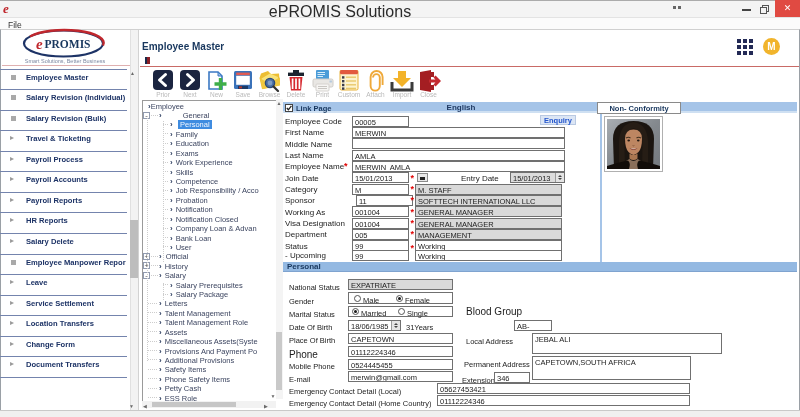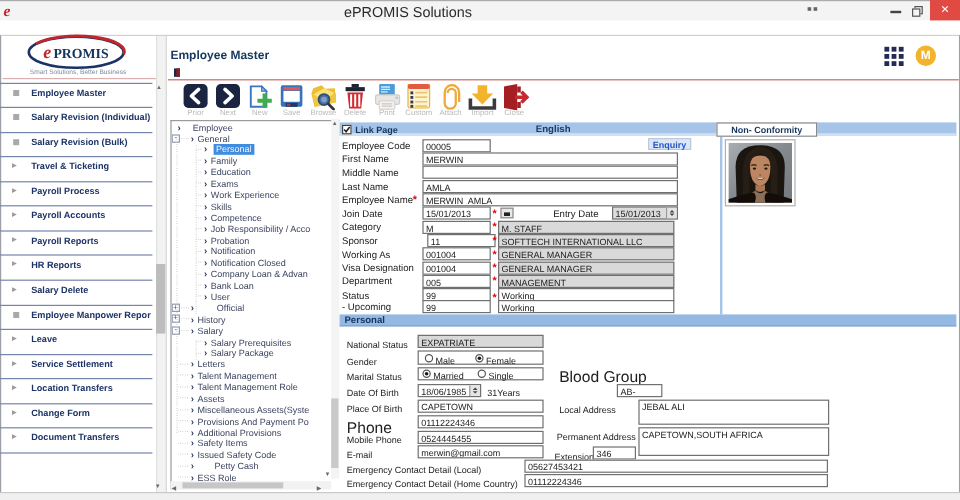--- a/index.html
+++ b/index.html
@@ -1,20 +1,20 @@
 <!DOCTYPE html>
 <html><head><meta charset="utf-8">
 <style>
 *{margin:0;padding:0;box-sizing:border-box;}
 body{font-family:"Liberation Sans",sans-serif;}
 #app{position:relative;width:800px;height:417px;background:#fff;overflow:hidden;}
 .abs{position:absolute;}
 
 #titlebar{position:absolute;left:0;top:0;width:800px;height:17px;background:#f4f4f4;border-top:1px solid #ababab;}
-#wintitle{position:absolute;left:0;top:3px;width:680px;text-align:center;font-size:12px;color:#2a2a2a;}
+#wintitle{position:absolute;left:0;top:3px;width:680px;text-align:center;font-size:16px;color:#2a2a2a;}
 #closebtn{position:absolute;right:0;top:0;width:25px;height:17px;background:#e04a42;color:#fff;font-size:9px;text-align:center;line-height:16px;}
 
 #menubar{position:absolute;left:0;top:17px;width:800px;height:12px;background:#fbfbfb;border-top:1px solid #e3e3e3;}
 #menubar .f{position:absolute;left:8px;top:2px;font-size:8.5px;color:#333;}
 
 #winbody{position:absolute;left:0;top:29px;width:800px;height:381px;background:#fff;border-left:1px solid #9aa0a6;border-right:1px solid #9aa0a6;border-top:1px solid #d0d0d0;}
 #bottomstrip{position:absolute;left:0;top:410px;width:800px;height:7px;background:#f0f0f0;border-top:1px solid #c9c9c9;}
 
 #sidebar{position:absolute;left:2px;top:30px;width:128px;height:380px;background:#fff;}
 .sideitem{position:absolute;left:0;width:128px;height:12px;}
@@ -79,20 +79,23 @@
 <div id="titlebar"></div>
 <div id="wintitle">ePROMIS Solutions</div>
 <div class="abs" style="left:3px;top:1px;font-size:13px;font-weight:bold;color:#c0272d;font-family:'Liberation Serif',serif;font-style:italic;">e</div>
 <div class="abs" style="left:673px;top:6px;width:3px;height:3px;background:#666;"></div>
 <div class="abs" style="left:678px;top:6px;width:3px;height:3px;background:#666;"></div>
 <div class="abs" style="left:742px;top:9px;width:9px;height:2px;background:#444;"></div>
 <div class="abs" style="left:762px;top:5px;width:7px;height:7px;border:1px solid #555;background:#f4f4f4;"></div>
 <div class="abs" style="left:760px;top:7px;width:7px;height:7px;border:1px solid #555;background:#f4f4f4;"></div>
 <div id="closebtn">✕</div>
 
+<div id="menubar">
+      <div class="f">File</div>
+    </div>
 <div id="winbody"></div>
 <div id="bottomstrip"></div>
 
 <div id="sidebar"></div>
 <div class="sidesep" style="top:68.5px"></div>
 <div class="sideitem" style="top:72.5px">
       <span class="ic"></span>
       <span class="tx">Employee Master</span>
     </div>
 <div class="sidesep" style="top:89.0px"></div>
@@ -272,24 +275,24 @@
 <div class="tblab" style="left:382.0px">Import</div>
 <div class="tbico" style="left:416.5px"><svg width="24" height="22" viewBox="0 0 24 22">
         <path d="M 3 2 L 14 0 L 14 22 L 3 20 Z" fill="#a41e22"></path>
         <path d="M 14 2 L 17 2 L 17 7 L 14 7 M 14 15 L 17 15 L 17 20 L 14 20" fill="#a41e22"></path>
         <path d="M 12 11 L 21 11 M 17.5 6.5 L 22 11 L 17.5 15.5" fill="none" stroke="#c42a30" stroke-width="3"></path>
       </svg></div>
 <div class="tblab" style="left:408.5px">Close</div>
 
 <div id="tree"></div>
 <div id="treewrap">
-<div class="tn" style="left:148px;top:101.6px"><span class="a">›</span><span style="margin-left:10px">Employee</span></div>
+<div class="tn" style="left:148px;top:101.6px"><span class="a">›</span><span style="margin-left:0">Employee</span></div>
 <div class="tbox" style="top:111.5px">-</div>
 <div class="hstub" style="left:151px;top:114.5px;width:7px"></div>
-<div class="tn" style="left:159px;top:111.0px"><span class="a">›</span><span style="margin-left:3px">General</span></div>
+<div class="tn" style="left:159px;top:111.0px"><span class="a">›</span><span style="margin-left:21px">General</span></div>
 <div class="hstub" style="left:163px;top:123.9px;width:6px"></div>
 <div class="tn" style="left:170px;top:120.4px"><span class="a">›</span></div>
 <div id="treesel" style="left:178px;top:119.9px">Personal</div>
 <div class="hstub" style="left:163px;top:133.4px;width:6px"></div>
 <div class="tn" style="left:170px;top:129.9px"><span class="a">›</span><span style="margin-left:3px">Family</span></div>
 <div class="hstub" style="left:163px;top:142.8px;width:6px"></div>
 <div class="tn" style="left:170px;top:139.3px"><span class="a">›</span><span style="margin-left:3px">Education</span></div>
 <div class="hstub" style="left:163px;top:152.2px;width:6px"></div>
 <div class="tn" style="left:170px;top:148.7px"><span class="a">›</span><span style="margin-left:3px">Exams</span></div>
 <div class="hstub" style="left:163px;top:161.6px;width:6px"></div>
@@ -307,21 +310,21 @@
 <div class="hstub" style="left:163px;top:218.1px;width:6px"></div>
 <div class="tn" style="left:170px;top:214.6px"><span class="a">›</span><span style="margin-left:3px">Notification Closed</span></div>
 <div class="hstub" style="left:163px;top:227.6px;width:6px"></div>
 <div class="tn" style="left:170px;top:224.1px"><span class="a">›</span><span style="margin-left:3px">Company Loan &amp; Advan</span></div>
 <div class="hstub" style="left:163px;top:237.0px;width:6px"></div>
 <div class="tn" style="left:170px;top:233.5px"><span class="a">›</span><span style="margin-left:3px">Bank Loan</span></div>
 <div class="hstub" style="left:163px;top:246.4px;width:6px"></div>
 <div class="tn" style="left:170px;top:242.9px"><span class="a">›</span><span style="margin-left:3px">User</span></div>
 <div class="tbox" style="top:252.8px">+</div>
 <div class="hstub" style="left:151px;top:255.8px;width:7px"></div>
-<div class="tn" style="left:159px;top:252.3px"><span class="a">›</span><span style="margin-left:19px">Official</span></div>
+<div class="tn" style="left:159px;top:252.3px"><span class="a">›</span><span style="margin-left:4px">Official</span></div>
 <div class="tbox" style="top:262.2px">+</div>
 <div class="hstub" style="left:151px;top:265.2px;width:7px"></div>
 <div class="tn" style="left:159px;top:261.7px"><span class="a">›</span><span style="margin-left:3px">History</span></div>
 <div class="tbox" style="top:271.7px">-</div>
 <div class="hstub" style="left:151px;top:274.7px;width:7px"></div>
 <div class="tn" style="left:159px;top:271.2px"><span class="a">›</span><span style="margin-left:3px">Salary</span></div>
 <div class="hstub" style="left:163px;top:284.1px;width:6px"></div>
 <div class="tn" style="left:170px;top:280.6px"><span class="a">›</span><span style="margin-left:3px">Salary Prerequisites</span></div>
 <div class="hstub" style="left:163px;top:293.5px;width:6px"></div>
 <div class="tn" style="left:170px;top:290.0px"><span class="a">›</span><span style="margin-left:3px">Salary Package</span></div>
@@ -335,23 +338,23 @@
 <div class="tn" style="left:159px;top:327.7px"><span class="a">›</span><span style="margin-left:3px">Assets</span></div>
 <div class="hstub" style="left:148px;top:340.6px;width:10px"></div>
 <div class="tn" style="left:159px;top:337.1px"><span class="a">›</span><span style="margin-left:3px">Miscellaneous Assets(Syste</span></div>
 <div class="hstub" style="left:148px;top:350.0px;width:10px"></div>
 <div class="tn" style="left:159px;top:346.5px"><span class="a">›</span><span style="margin-left:3px">Provisions And Payment Po</span></div>
 <div class="hstub" style="left:148px;top:359.4px;width:10px"></div>
 <div class="tn" style="left:159px;top:355.9px"><span class="a">›</span><span style="margin-left:3px">Additional Provisions</span></div>
 <div class="hstub" style="left:148px;top:368.9px;width:10px"></div>
 <div class="tn" style="left:159px;top:365.4px"><span class="a">›</span><span style="margin-left:3px">Safety Items</span></div>
 <div class="hstub" style="left:148px;top:378.3px;width:10px"></div>
-<div class="tn" style="left:159px;top:374.8px"><span class="a">›</span><span style="margin-left:3px">Issued Safety Code</span></div>
+<div class="tn" style="left:159px;top:374.8px"><span class="a">›</span><span style="margin-left:3px">Phone Safety Items</span></div>
 <div class="hstub" style="left:148px;top:387.7px;width:10px"></div>
-<div class="tn" style="left:159px;top:384.2px"><span class="a">›</span><span style="margin-left:17px">Petty Cash</span></div>
+<div class="tn" style="left:159px;top:384.2px"><span class="a">›</span><span style="margin-left:3px">Petty Cash</span></div>
 <div class="hstub" style="left:148px;top:397.1px;width:10px"></div>
 <div class="tn" style="left:159px;top:393.6px"><span class="a">›</span><span style="margin-left:3px">ESS Role</span></div>
 </div>
 <div id="treevsb"></div>
 <div id="treehsb"></div>
 <div id="treehthumb"></div>
 
 <div id="form"></div>
 <div id="fields">
 <div class="lbl" style="left:285px;top:117.1px;font-size:8px">Employee Code</div>
@@ -410,27 +413,27 @@
 <div class="lbl" style="left:405px;top:296.1px;font-size:7.5px">Female</div>
 <div class="lbl" style="left:289px;top:309.7px;font-size:7.5px">Marital Status</div>
 <div class="gbox" style="left:348px;top:305.6px;width:105px;height:11.5px"></div>
 <div class="radio checked" style="left:352px;top:307.8px"></div>
 <div class="lbl" style="left:361px;top:309.4px;font-size:7.5px">Married</div>
 <div class="radio" style="left:398px;top:307.8px"></div>
 <div class="lbl" style="left:407px;top:309.4px;font-size:7.5px">Single</div>
 <div class="lbl" style="left:289px;top:323.3px;font-size:7.5px">Date Of Birth</div>
 <div class="inp" style="left:348px;top:319.6px;width:53px;height:11px">18/06/1985<span class="spin"></span></div>
 <div class="lbl" style="left:406px;top:323.3px;font-size:7.5px">31Years</div>
-<div class="lbl" style="left:466px;top:306px;font-size:13px">Blood Group</div>
+<div class="lbl" style="left:466px;top:306px;font-size:10px">Blood Group</div>
 <div class="inp" style="left:514px;top:319.6px;width:38px;height:11px">AB-</div>
 <div class="lbl" style="left:289px;top:336.2px;font-size:7.5px">Place Of Birth</div>
 <div class="inp" style="left:348px;top:332.6px;width:105px;height:11px">CAPETOWN</div>
 <div class="lbl" style="left:466px;top:336.8px;font-size:7.5px">Local Address</div>
-<div class="inp" style="left:532px;top:332.8px;width:159px;height:21px">JEBAL ALI</div>
-<div class="lbl" style="left:289px;top:349.3px;font-size:13px">Phone</div>
+<div class="inp" style="left:532px;top:332.8px;width:190px;height:21px">JEBAL ALI</div>
+<div class="lbl" style="left:289px;top:349.3px;font-size:10px">Phone</div>
 <div class="inp" style="left:348px;top:345.6px;width:105px;height:11px">01112224346</div>
 <div class="lbl" style="left:289px;top:362.2px;font-size:7.5px">Mobile Phone</div>
 <div class="inp" style="left:348px;top:358.5px;width:105px;height:11px">0524445455</div>
 <div class="lbl" style="left:464px;top:360.0px;font-size:7.5px">Permanent Address</div>
 <div class="inp" style="left:532px;top:356.2px;width:159px;height:24px">CAPETOWN,SOUTH AFRICA</div>
 <div class="lbl" style="left:289px;top:374.8px;font-size:7.5px">E-mail</div>
 <div class="inp" style="left:348px;top:371.2px;width:105px;height:11px">merwin@gmail.com</div>
 <div class="lbl" style="left:462px;top:375.5px;font-size:7.5px">Extension</div>
 <div class="inp" style="left:494px;top:371.5px;width:36px;height:11px">346</div>
 <div class="lbl" style="left:289px;top:386.5px;font-size:7.5px">Emergency Contact Detail (Local)</div>

